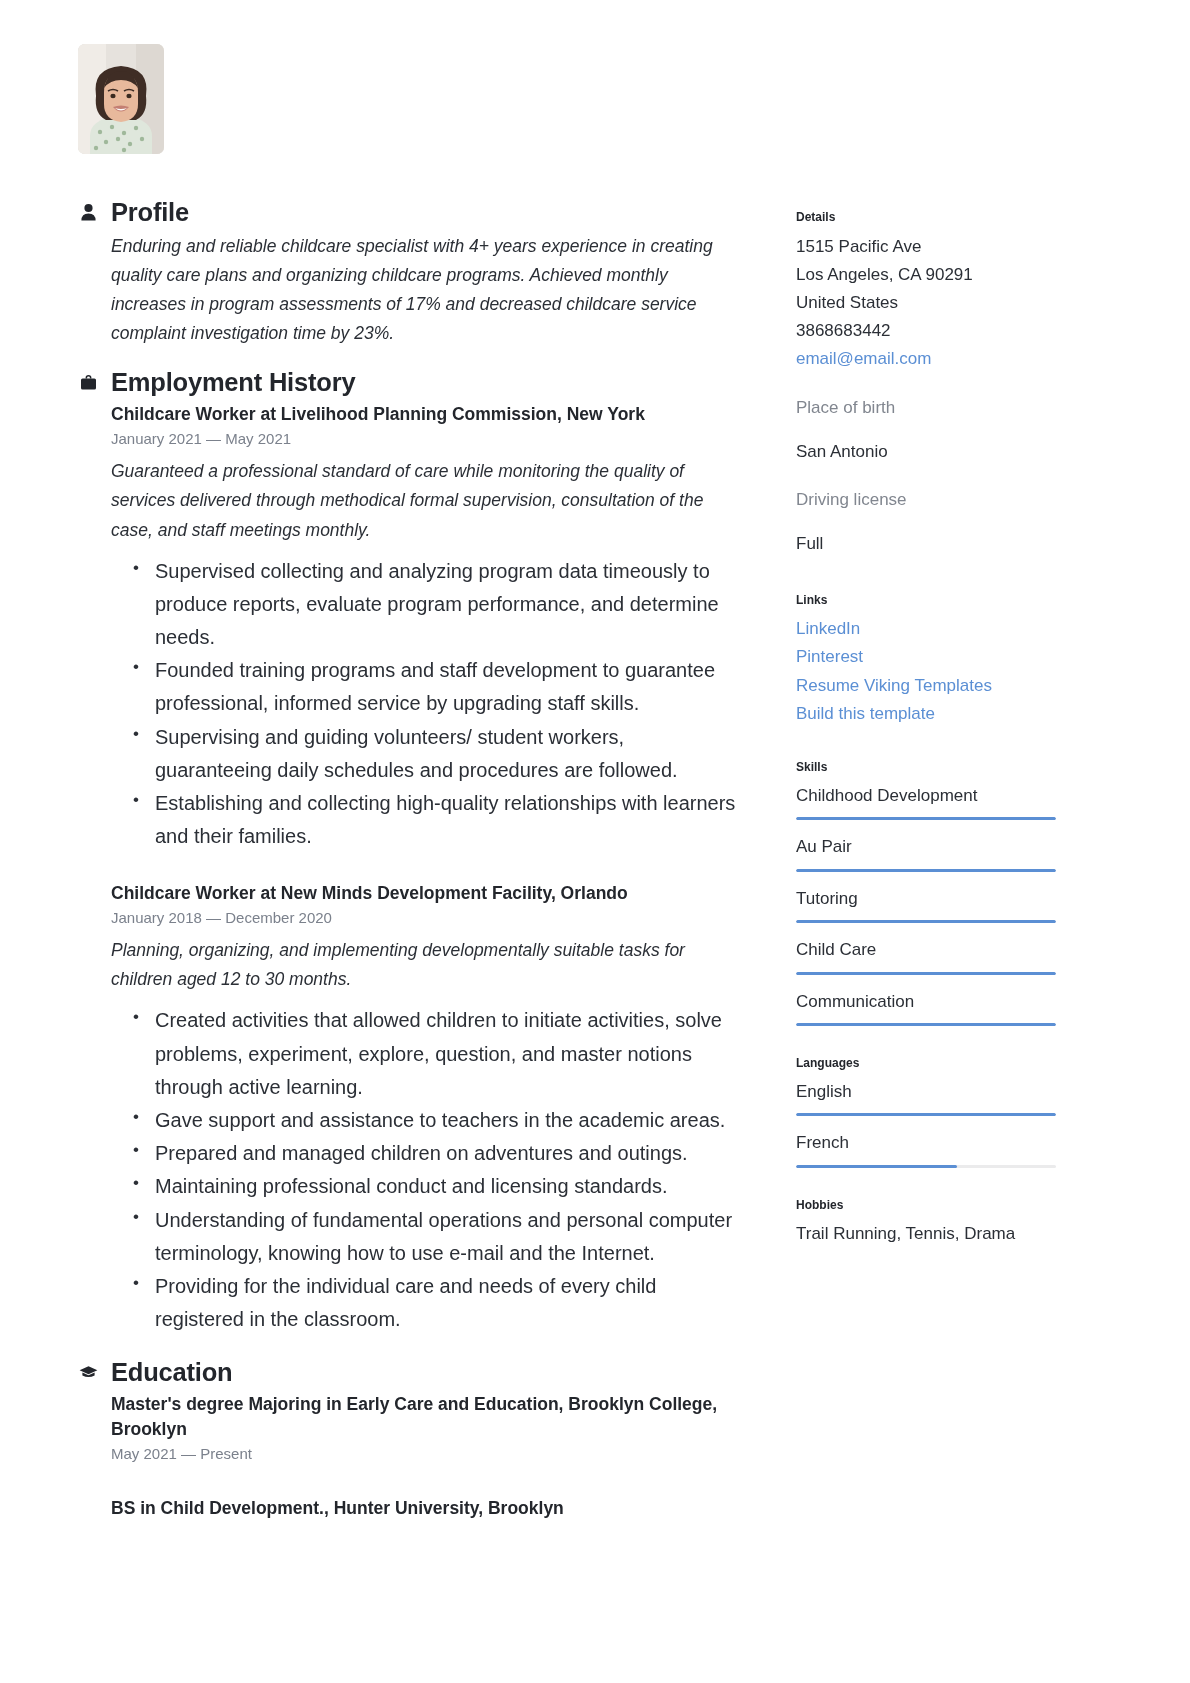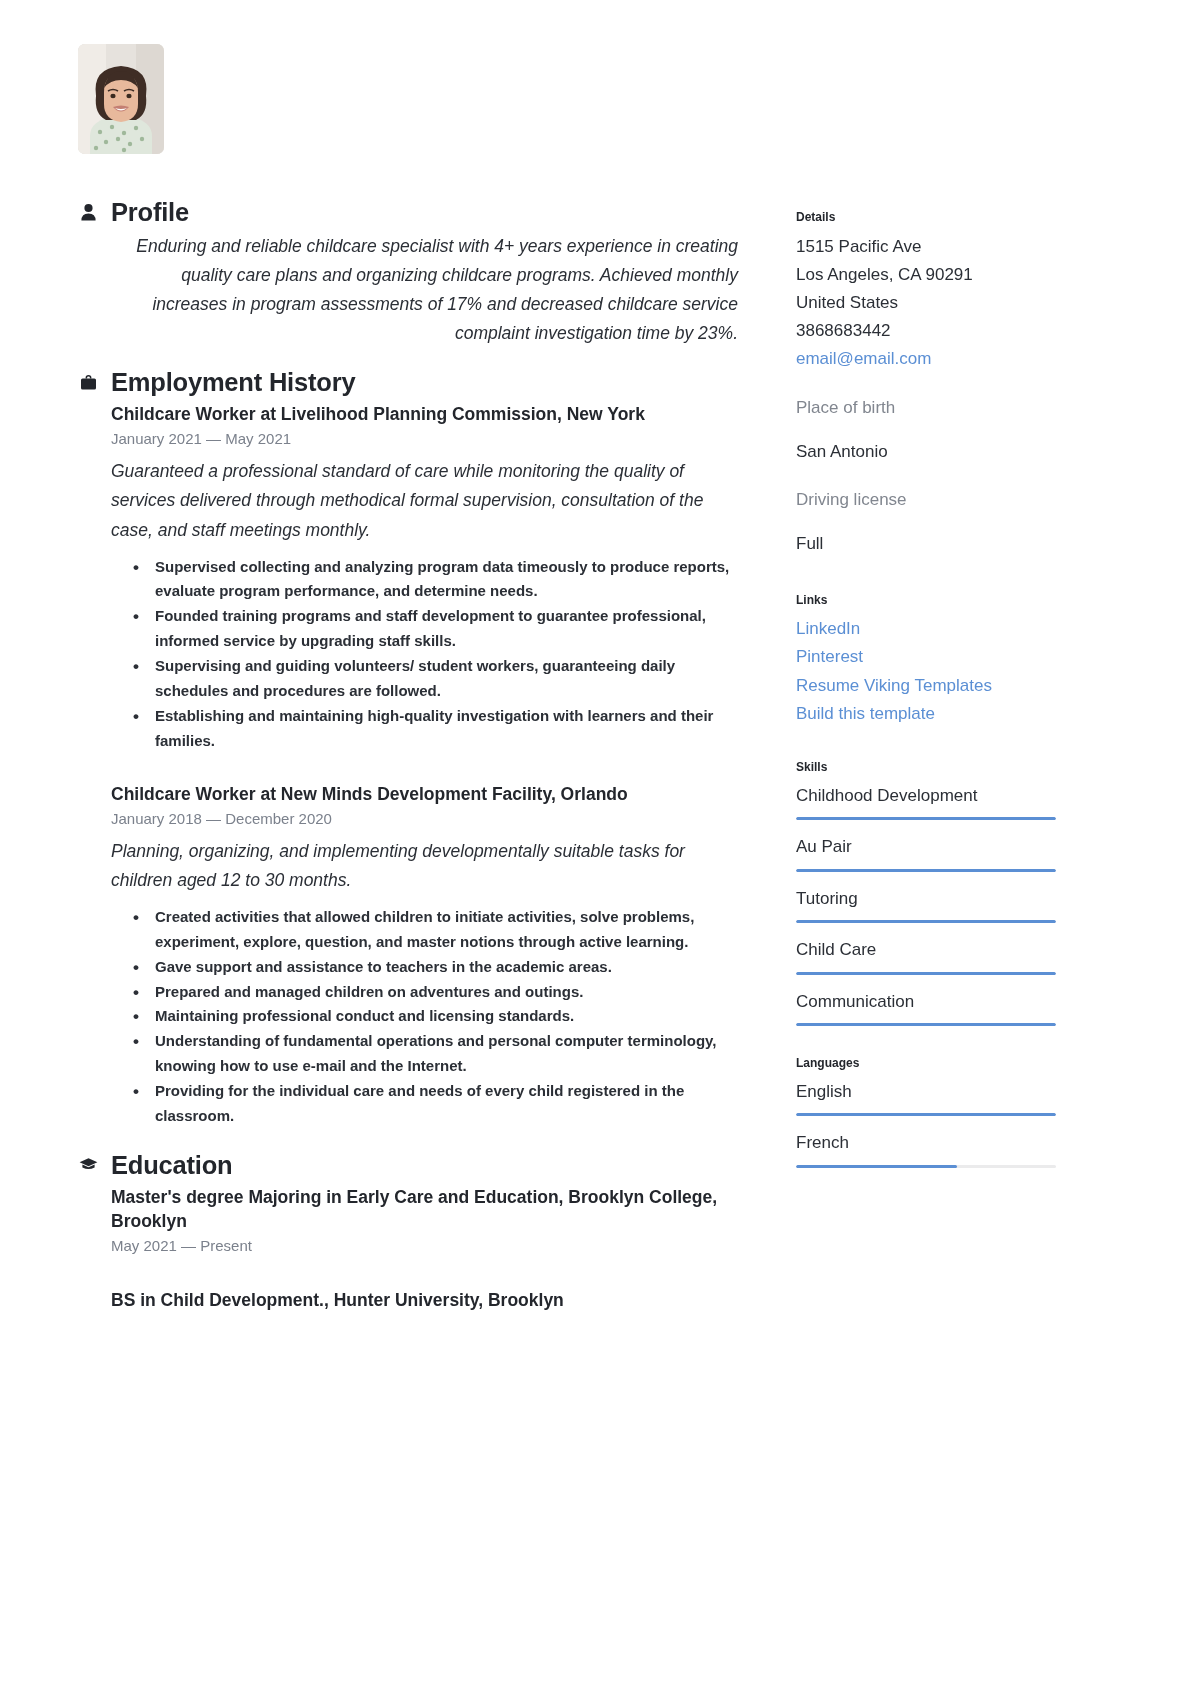--- a/index.html
+++ b/index.html
@@ -51,42 +51,42 @@
   }
   .section-icon svg { display: block; }
   .section-title {
     font-size: 25.5px; font-weight: bold; color: #23262c;
     letter-spacing: -0.2px; line-height: 1.1;
   }
   .section-body { padding-left: 33px; }
 
   .para-italic {
     font-style: italic; font-size: 17.5px; line-height: 1.66;
-    color: #2b2f36; margin: 0; text-align: right;
+    color: #2b2f36; margin: 0;
   }
 
   .entry { margin-top: 4px; }
   .entry + .entry { margin-top: 28px; }
   .entry-title {
     font-size: 17.5px; font-weight: bold; color: #23262c;
     line-height: 1.38; margin: 0 0 2px 0;
   }
   .entry-date {
     font-size: 15px; color: #7b818c; margin: 0 0 8px 0; line-height: 1.4;
   }
   .entry-desc {
     font-style: italic; font-size: 17.5px; line-height: 1.66;
     color: #2b2f36; margin: 0 0 10px 0;
   }
   ul.bullets {
     margin: 0; padding: 0 0 0 22px; list-style: none;
   }
   ul.bullets li {
-    font-size: 15px; line-height: 1.66; color: #2b2f36;
-    position: relative; padding-left: 22px; margin: 0; font-weight: bold;
+    font-size: 20px; line-height: 1.66; color: #2b2f36;
+    position: relative; padding-left: 22px; margin: 0;
   }
   ul.bullets li::before {
     content: "•"; position: absolute; left: 0; top: -1px;
     font-size: 17px; color: #2b2f36;
   }
 
   .edu-spacer { height: 24px; }
 
   
   .side-block { margin-bottom: 26px; }
@@ -188,21 +188,21 @@
         <div class="section-body">
 
           <div class="entry">
             <div class="entry-title">Childcare Worker at Livelihood Planning Commission, New York</div>
             <div class="entry-date">January 2021 — May 2021</div>
             <div class="entry-desc">Guaranteed a professional standard of care while monitoring the quality of services delivered through methodical formal supervision, consultation of the case, and staff meetings monthly.</div>
             <ul class="bullets">
               <li>Supervised collecting and analyzing program data timeously to produce reports, evaluate program performance, and determine needs.</li>
               <li>Founded training programs and staff development to guarantee professional, informed service by upgrading staff skills.</li>
               <li>Supervising and guiding volunteers/ student workers, guaranteeing daily schedules and procedures are followed.</li>
-              <li>Establishing and maintaining high-quality investigation with learners and their families.</li>
+              <li>Establishing and collecting high-quality relationships with learners and their families.</li>
             </ul>
           </div>
 
           <div class="entry">
             <div class="entry-title">Childcare Worker at New Minds Development Facility, Orlando</div>
             <div class="entry-date">January 2018 — December 2020</div>
             <div class="entry-desc">Planning, organizing, and implementing developmentally suitable tasks for children aged 12 to 30 months.</div>
             <ul class="bullets">
               <li>Created activities that allowed children to initiate activities, solve problems, experiment, explore, question, and master notions through active learning.</li>
               <li>Gave support and assistance to teachers in the academic areas.</li>
@@ -306,16 +306,20 @@
             </div>
         </div>
         <div class="meter-row">
           <div class="meter-label">French</div>
           <div class="meter-track">
               <div class="meter-fill" style="width: 62%; background: rgb(91, 143, 212);"></div>
             </div>
         </div>
       </div>
 
+      <div class="side-block" style="margin-top:30px;">
+        <div class="side-title">Hobbies</div>
+        <div class="hobby-text">Trail Running, Tennis, Drama</div>
+      </div>
 
     </div>
   </div>
 </div>
 
 </body></html>

